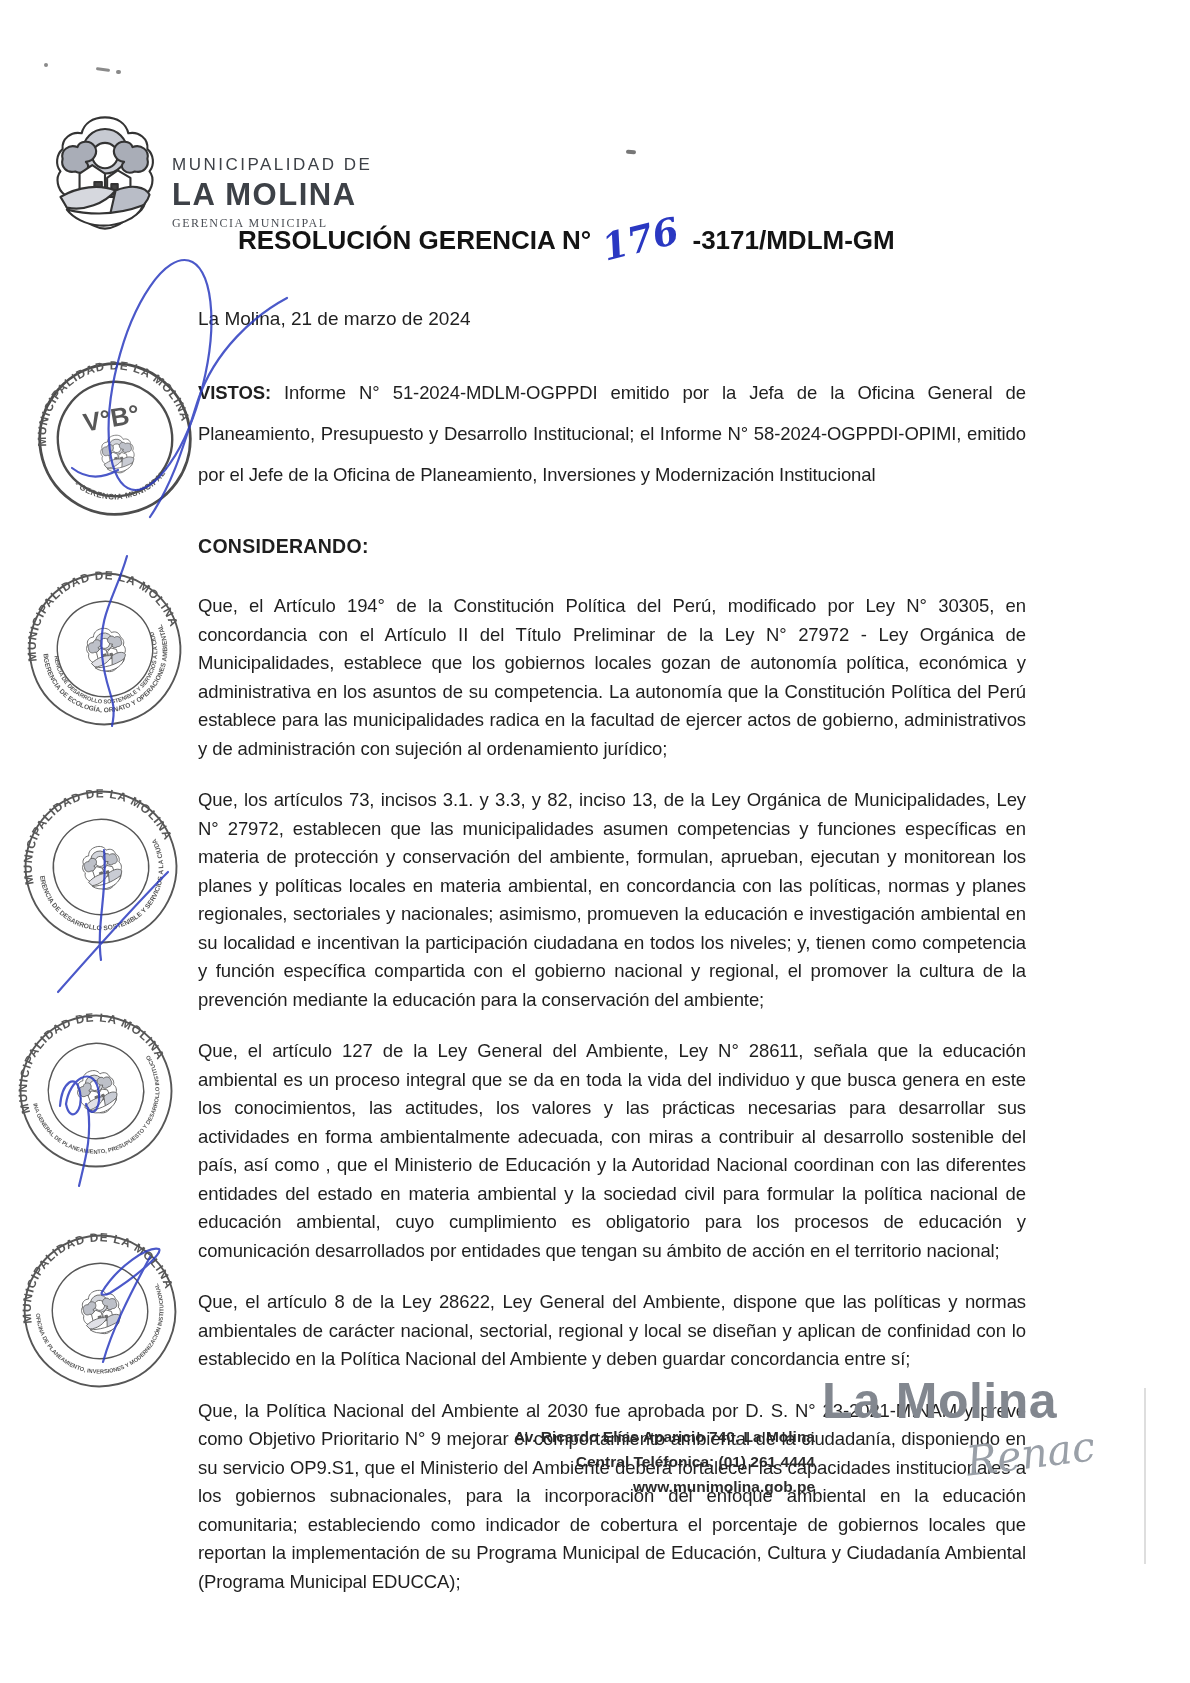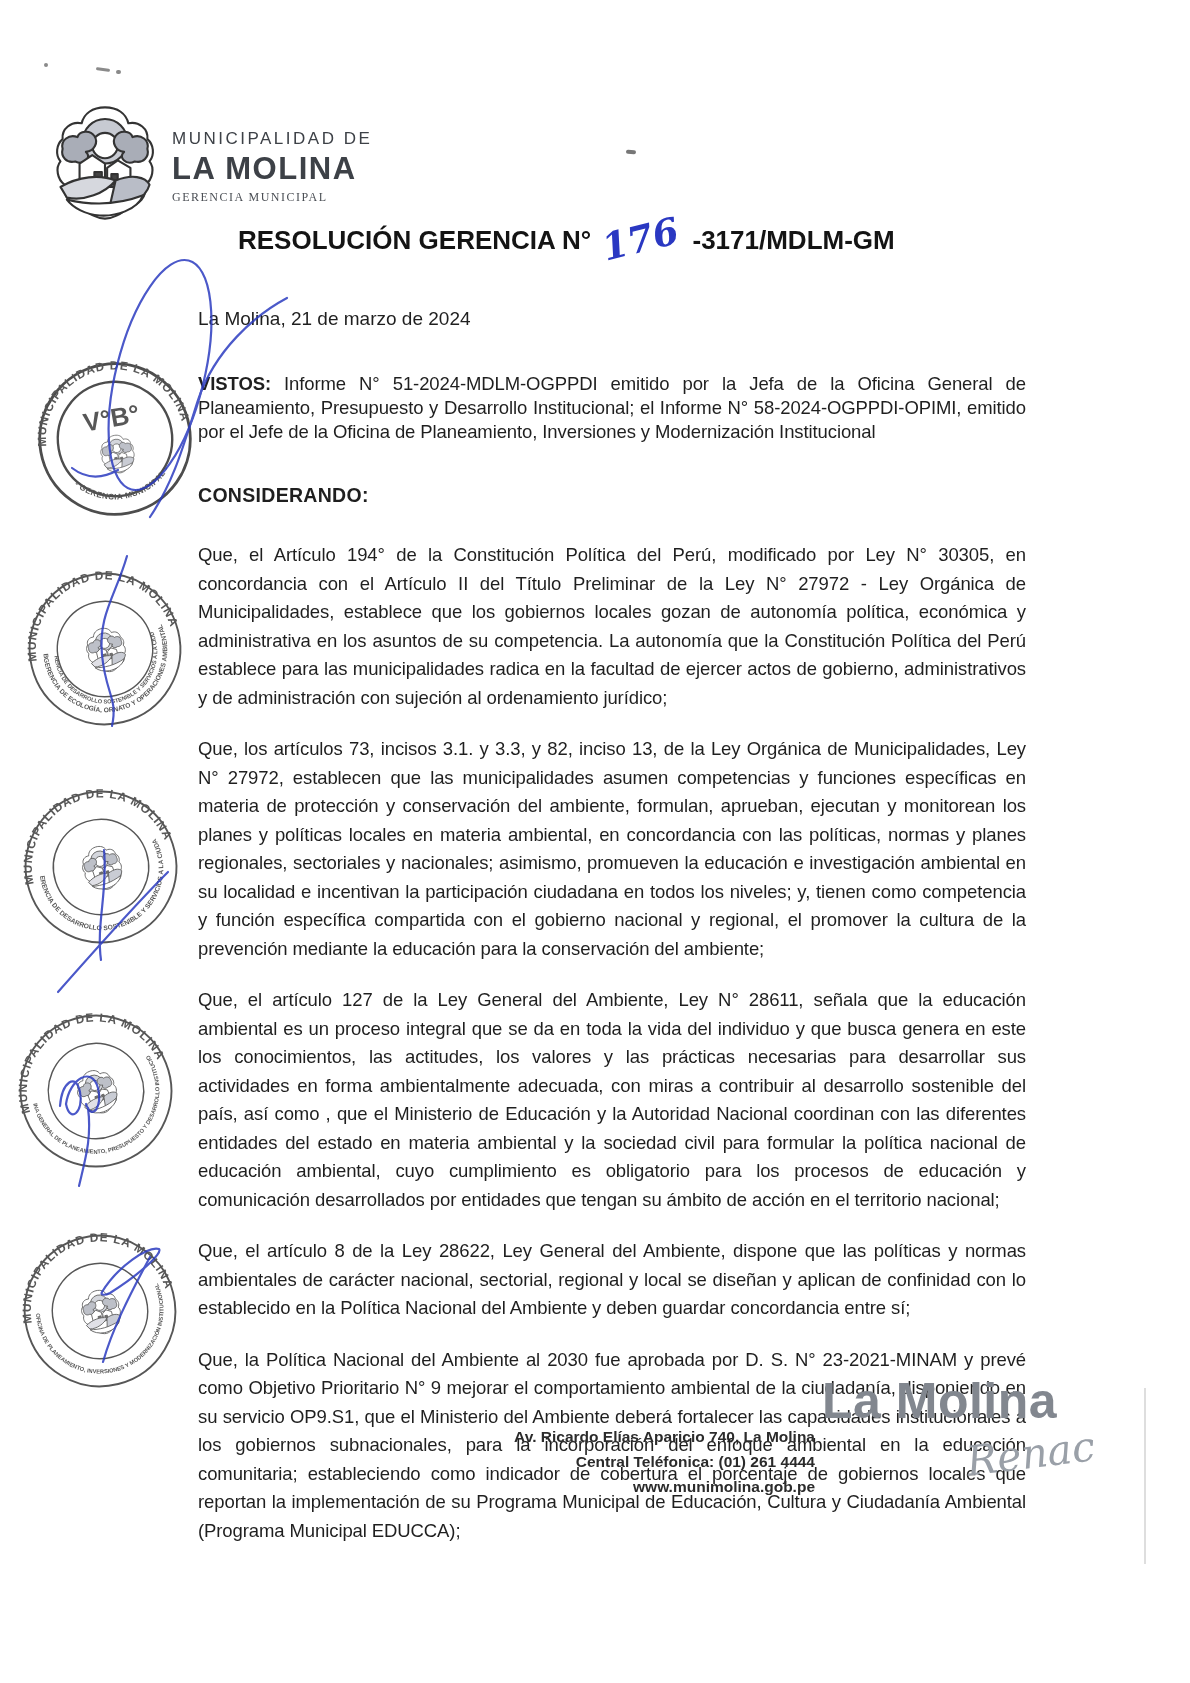--- a/index.html
+++ b/index.html
@@ -1,32 +1,32 @@
 <!DOCTYPE html>
 <html><head>
 <meta charset="utf-8">
 <style>
   html,body{margin:0;padding:0;background:#fff;}
   .page{position:relative;width:1190px;height:1683px;background:#ffffff;overflow:hidden;
         font-family:"Liberation Sans",sans-serif;color:#1f1f1f;}
   
-  .letterhead{position:absolute;left:52px;top:104px;display:flex;align-items:center;}
+  .letterhead{position:absolute;left:52px;top:114px;display:flex;align-items:flex-end;}
   .logo-svg{flex:0 0 auto;}
   .org{margin-left:14px;padding-top:8px;}
   .org1{font-size:17px;letter-spacing:2.5px;color:#3d4147;}
   .org2{font-size:31px;font-weight:bold;letter-spacing:1.5px;color:#3d4147;margin-top:2px;}
   .org3{font-family:"Liberation Serif",serif;font-size:12px;letter-spacing:1.5px;color:#4a4e54;margin-top:3px;}
   
   .title{position:absolute;left:238px;top:214px;font-size:26px;font-weight:bold;color:#141414;white-space:nowrap;}
   .hand{display:inline-block;font-family:"DejaVu Serif",serif;font-style:italic;font-weight:bold;
         font-size:37px;color:#2a38c2;transform:rotate(-14deg) translateY(3px);margin:0 14px 0 10px;}
   
   .body-col{position:absolute;left:198px;top:308px;width:828px;}
   .date{margin:0 0 42px 0;font-size:19px;}
-  .vistos{margin:0 0 40px 0;font-size:18.5px;line-height:24px;text-align:justify;letter-spacing:-0.1px;}
+  .vistos{margin:0 0 40px 0;font-size:18.5px;line-height:41px;text-align:justify;letter-spacing:-0.1px;}
   .vistos b{font-weight:bold;}
   .considerando{margin:0 0 34px 0;font-size:19.5px;font-weight:bold;letter-spacing:0.3px;}
   .para{margin:0 0 23px 0;font-size:18.5px;line-height:28.5px;text-align:justify;letter-spacing:-0.1px;}
   
   .stamp{position:absolute;opacity:.85;}
   .stamp text{font-family:"Liberation Sans",sans-serif;fill:#3a3a3a;}
   .arc-top{font-size:12.5px;font-weight:bold;letter-spacing:1px;}
   .arc-bot{font-size:8.5px;font-weight:bold;letter-spacing:0.5px;}
   .arc-sm{font-size:7px;font-weight:bold;}
   .arc-xs{font-size:6px;font-weight:bold;}

